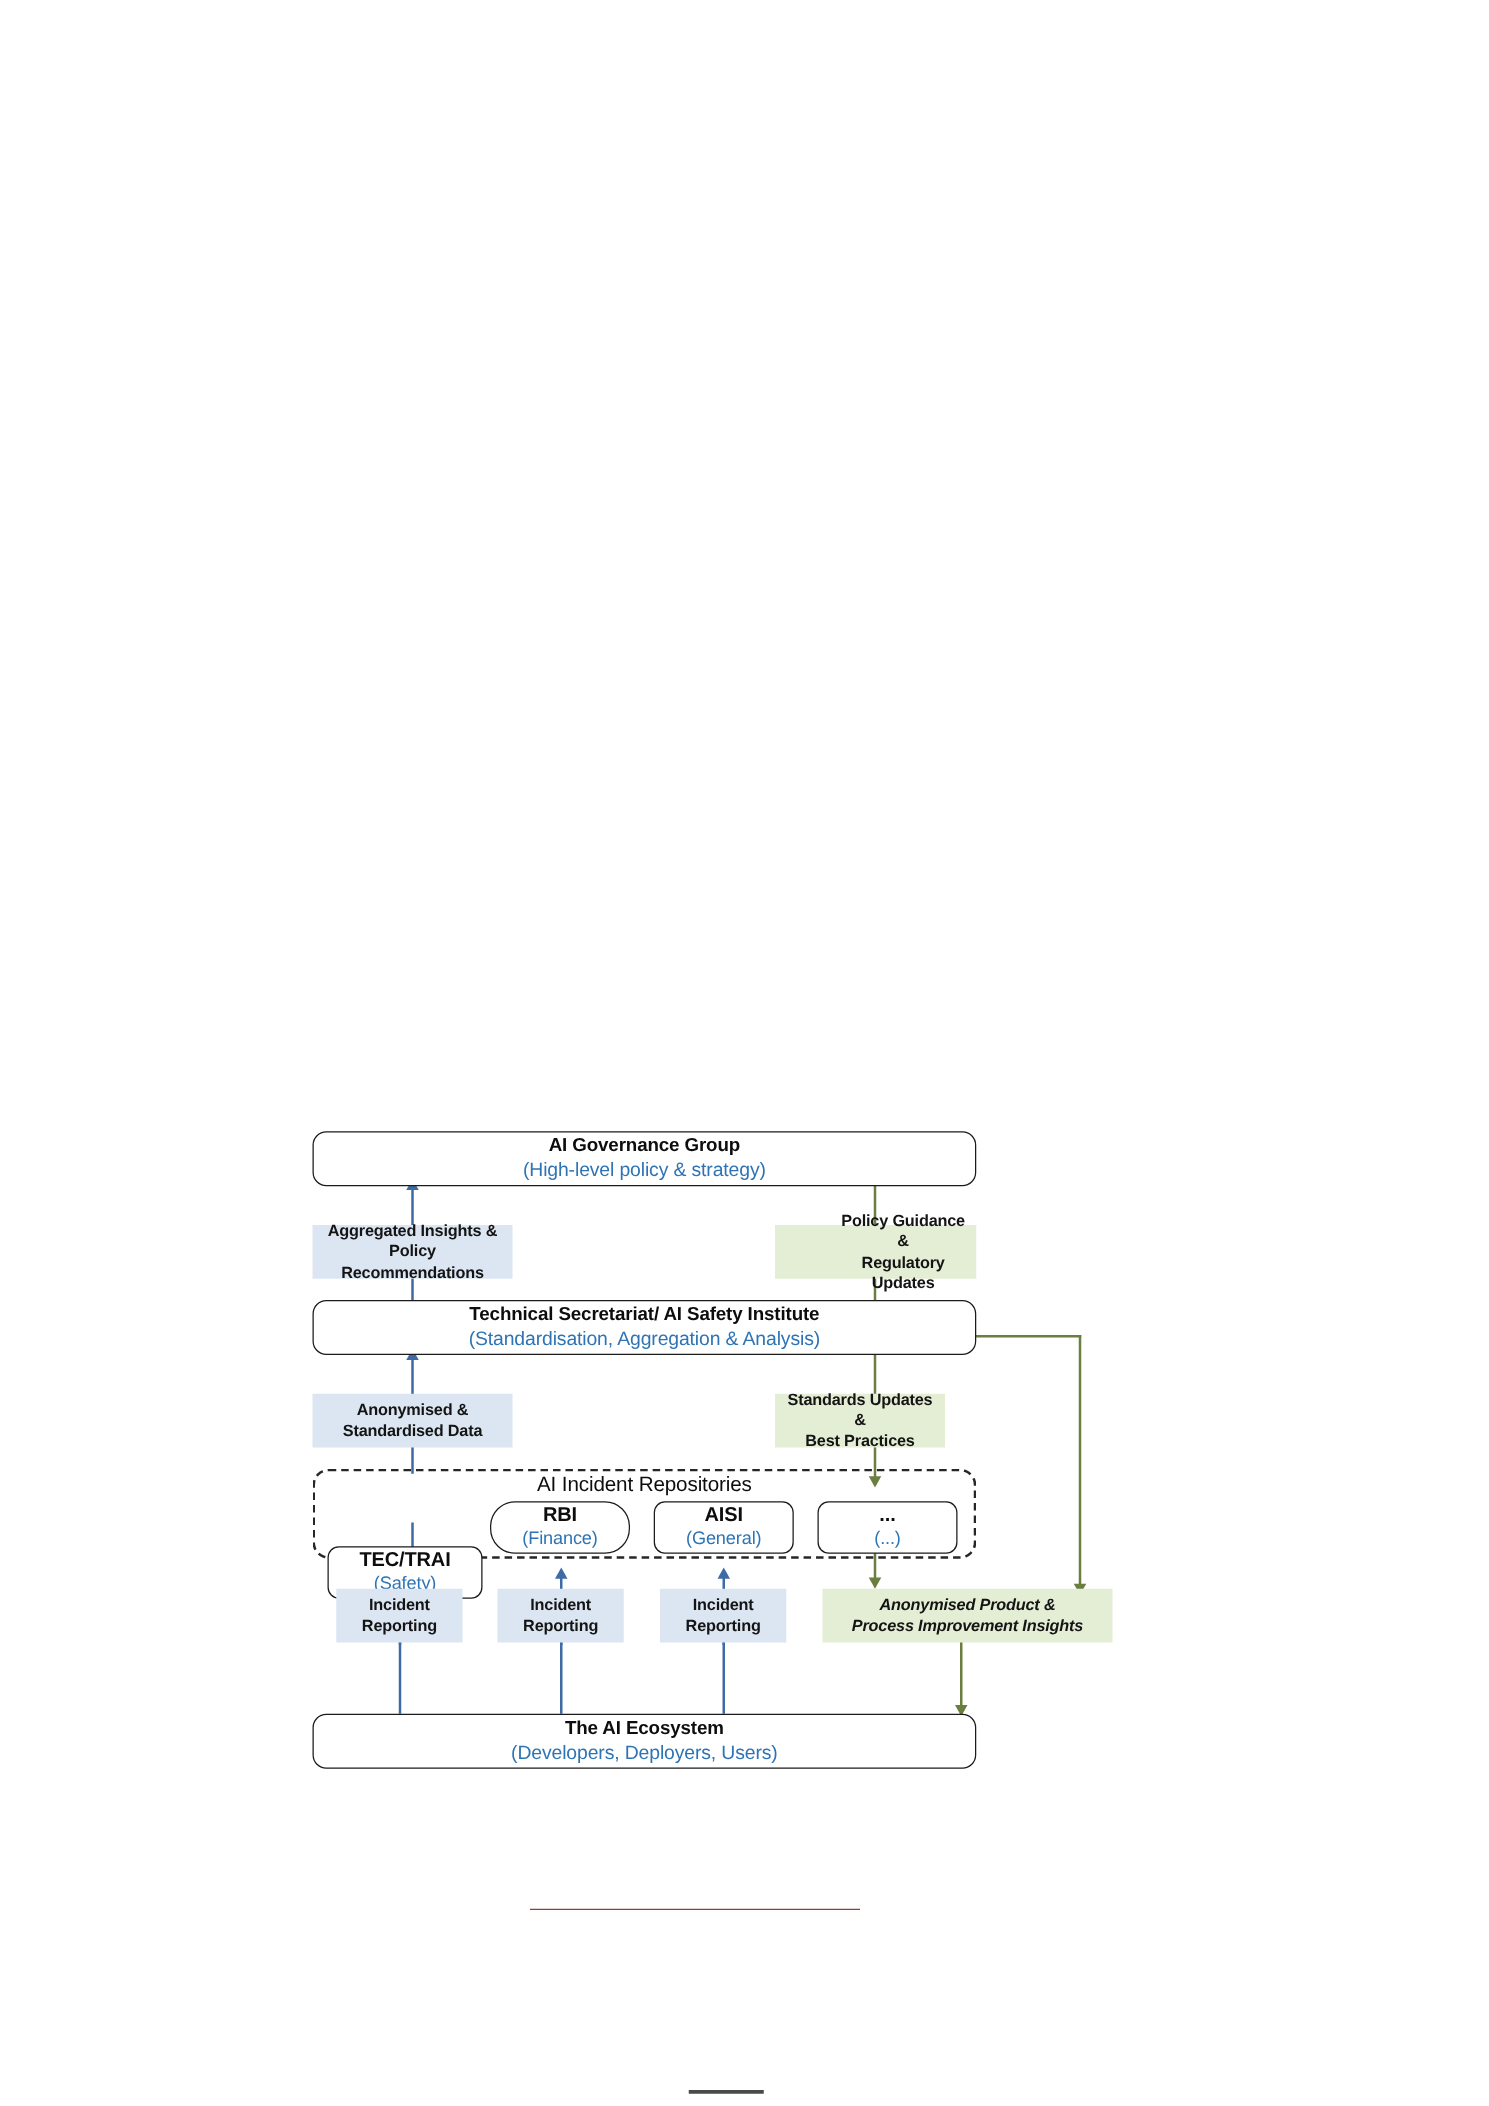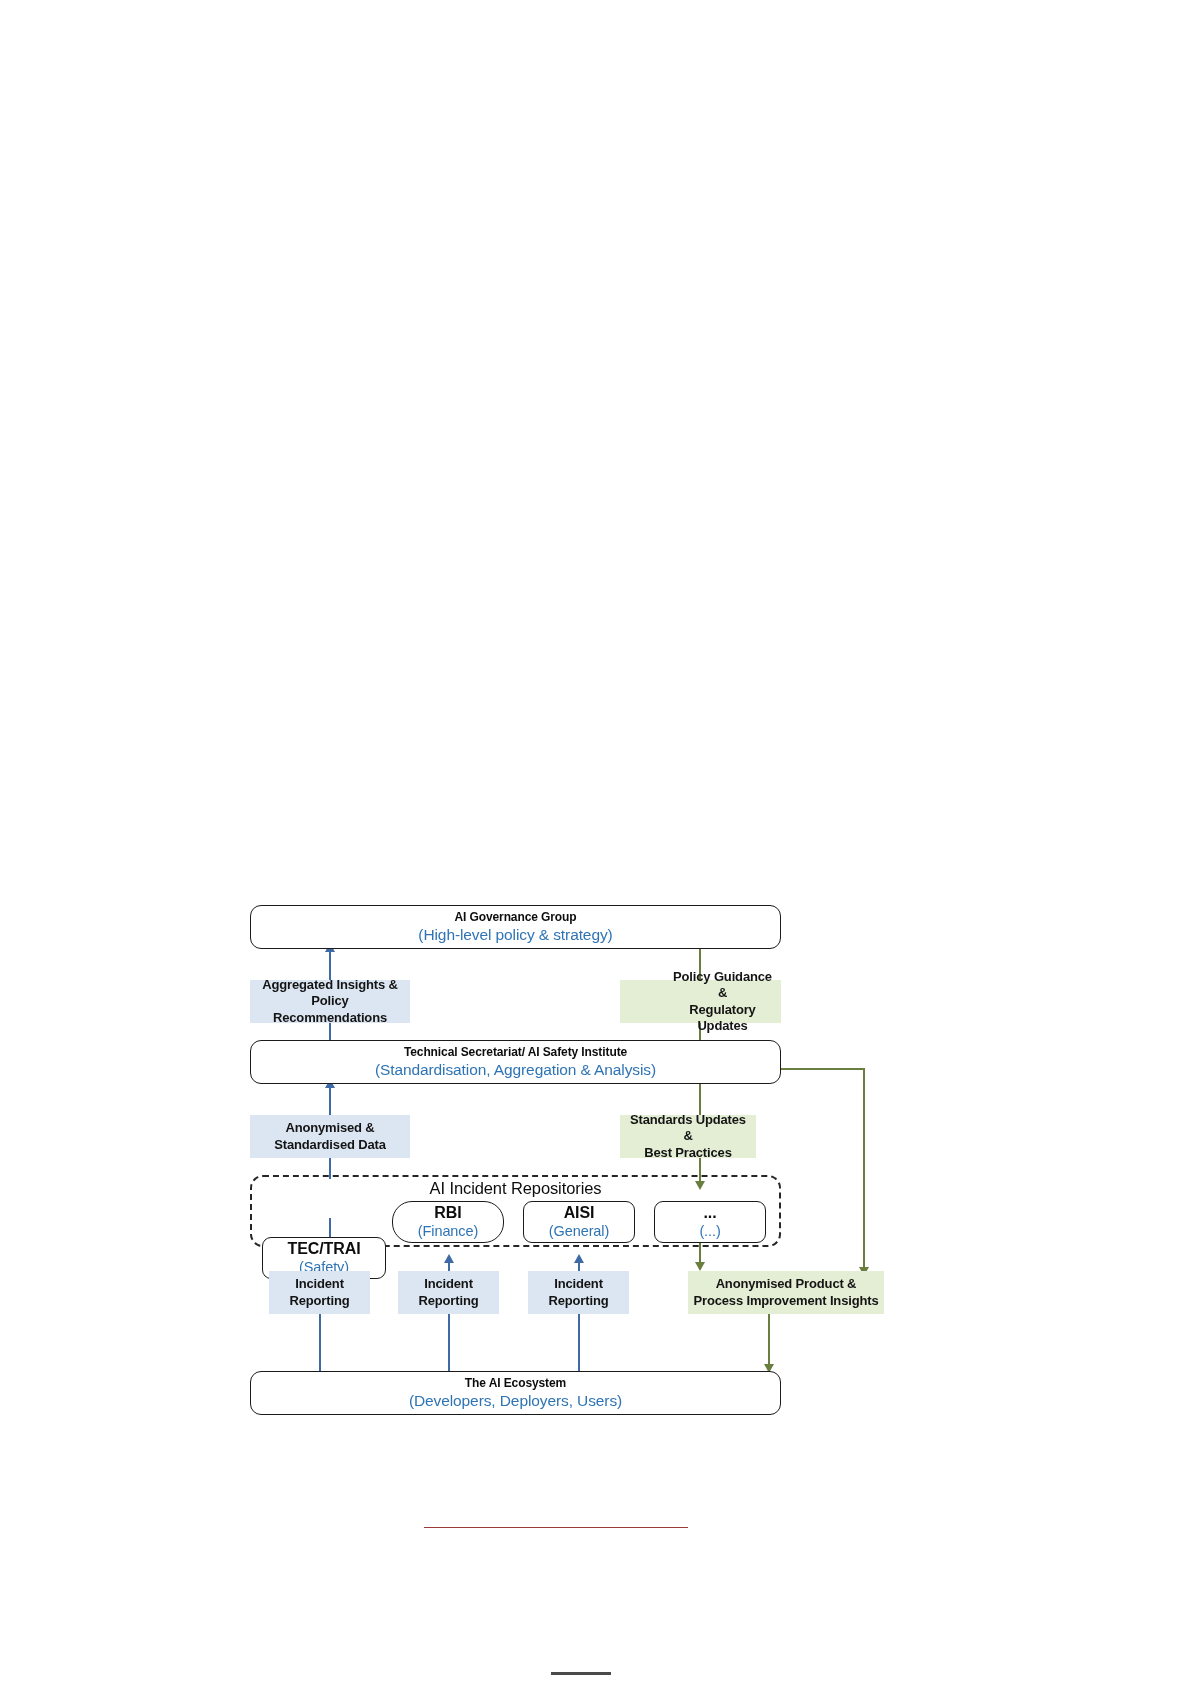--- a/index.html
+++ b/index.html
@@ -51,21 +51,21 @@
     line-height: 1.12;
     letter-spacing: -0.1px;
   }
   .node .sub {
     color: #2e74b5;
     line-height: 1.12;
     letter-spacing: -0.1px;
   }
 
   
-  .wide .title { font-size: 12px; }
+  .wide .title { font-size: 15px; }
   .wide .sub   { font-size: 15.5px; margin-top: 2px; }
 
   
   .chip { border-width: 1.5px; border-radius: 9px; }
   .chip .title { font-size: 16px; }
   .chip .sub   { font-size: 14.5px; margin-top: 1px; }
 
   
   .plaque {
     position: absolute;
@@ -237,20 +237,20 @@
     <div class="plaque blue" style="left:0px; top:210px; width:160px; height:43px;">Anonymised &amp;<br>Standardised Data</div>
 
     <div class="plaque green" style="left:370px; top:210px; width:136px; height:43px;">Standards Updates &amp;<br>Best Practices</div>
 
     <div class="plaque blue" style="left:19px; top:366px; width:101px; height:43px;">Incident<br>Reporting</div>
 
     <div class="plaque blue" style="left:148px; top:366px; width:101px; height:43px;">Incident<br>Reporting</div>
 
     <div class="plaque blue" style="left:278px; top:366px; width:101px; height:43px;">Incident<br>Reporting</div>
 
-    <div class="plaque green" style="left:438px; top:366px; width:196px; height:43px;">Anonymised Product &amp;<br>Process Improvement Insights</div>
+    <div class="plaque green" style="left:408px; top:366px; width:232px; height:43px;font-style:italic;">Anonymised Product &amp;<br>Process Improvement Insights</div>
 
   </div>
 
   <div class="footer-rule"></div>
   <div class="footer-mark"></div>
 
 </div>
 
 </body></html>

